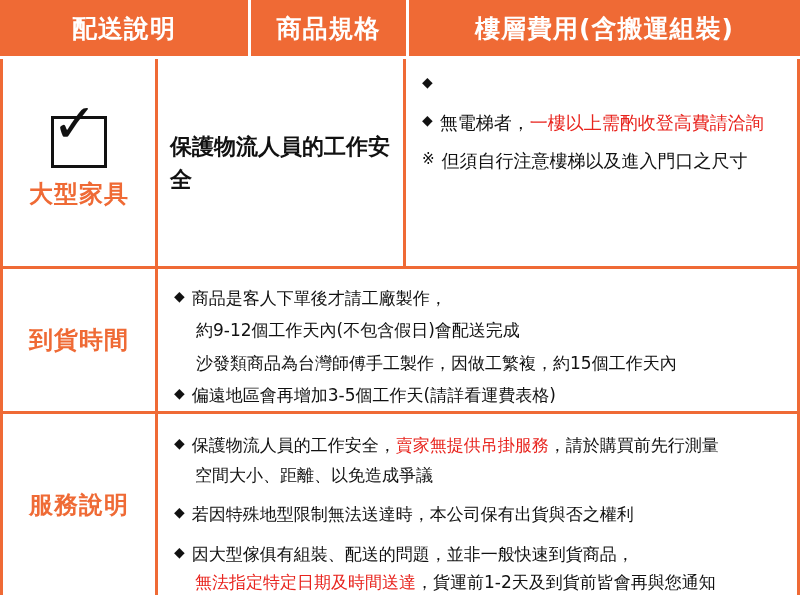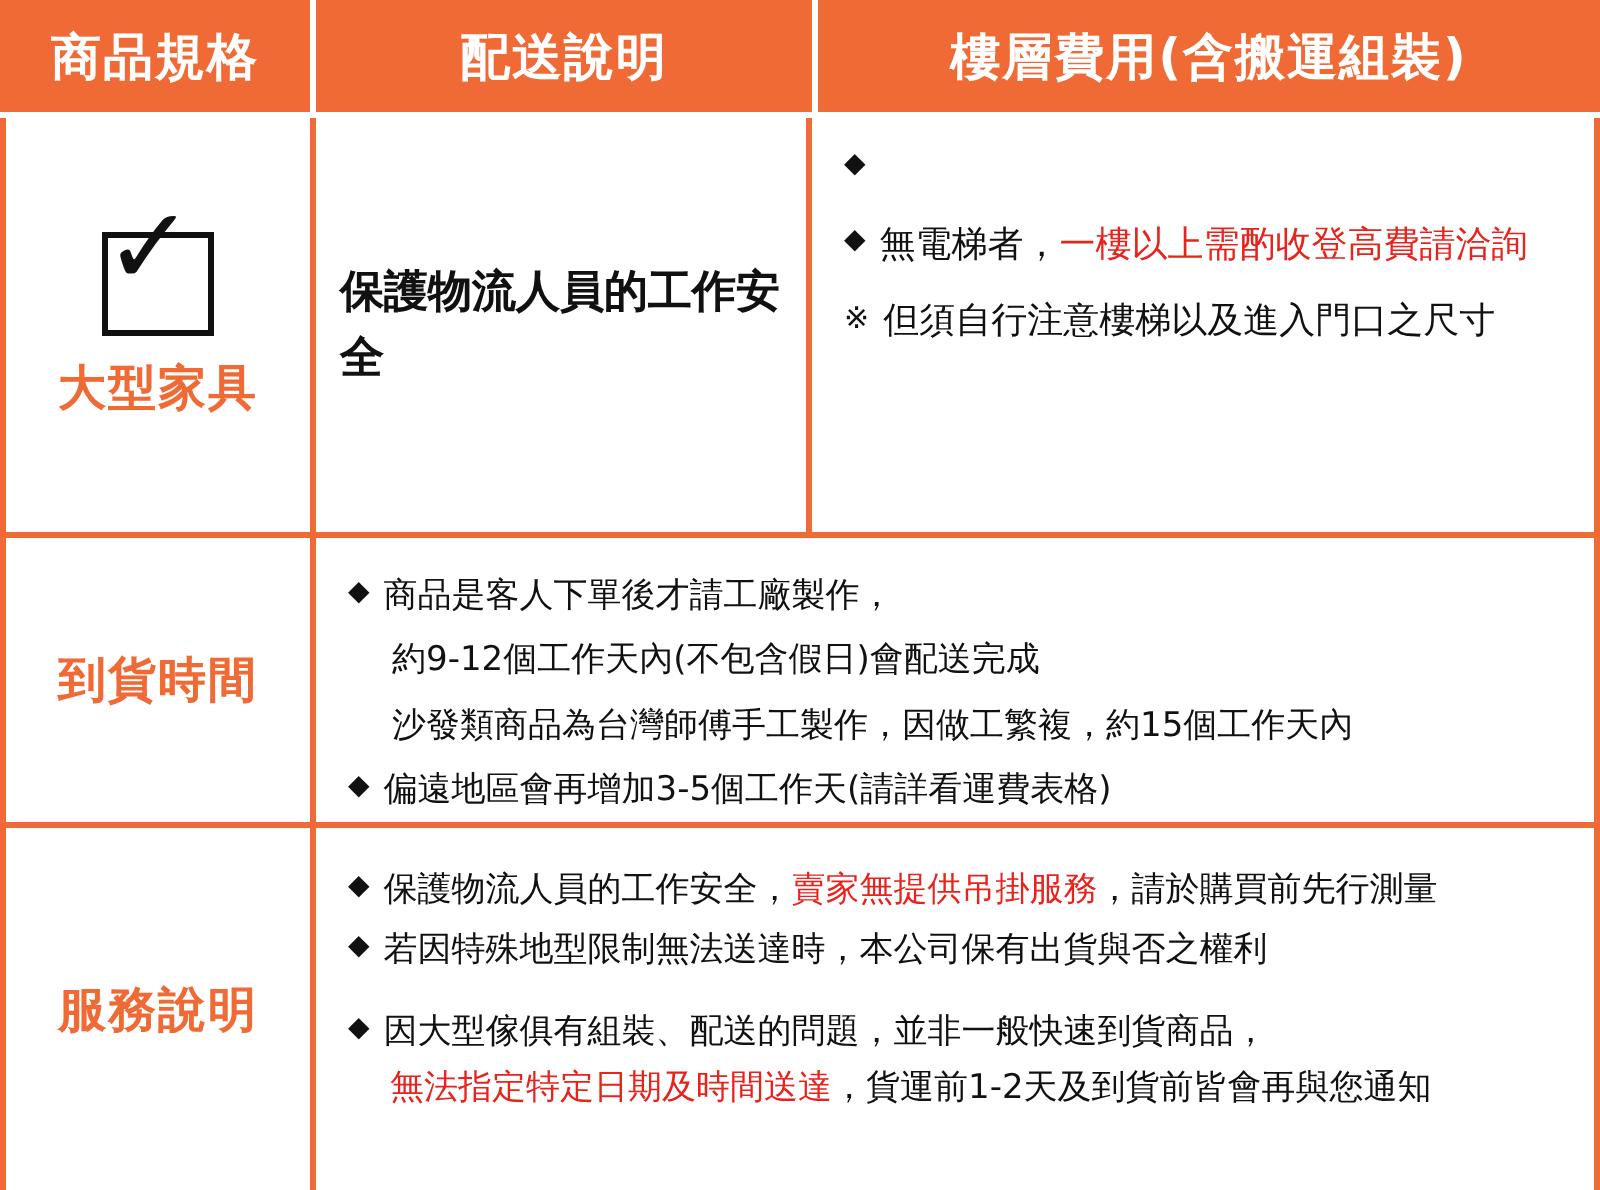--- a/index.html
+++ b/index.html
@@ -121,22 +121,22 @@
     flex-direction:column;
   }
   .row:last-child{border-bottom:none;}
 </style>
 </head>
 <body>
 
 <div class="sheet">
 
   <div class="header">
+    <div class="hcell c2">配送說明</div>
     <div class="hcell c1">商品規格</div>
-    <div class="hcell c2">配送說明</div>
     <div class="hcell c3">樓層費用(含搬運組裝)</div>
   </div>
 
   <div class="wrapbox">
 
     <div class="row r1 sizes-r1">
       <div class="label">
         <div class="tickbox">
             <span class="tick">✓</span>
           </div>
@@ -185,20 +185,21 @@
       <div class="label">
         <div>服務說明</div>
       </div>
       <div class="content" style="padding-top:18px;">
         <div class="bullet-line" style="margin-bottom:4px;">
           <span class="bullet">◆</span>
           <span class="btext">
             <span>保護物流人員的工作安全，</span><span class="red">賣家無提供吊掛服務</span><span>，請於購買前先行測量</span>
           </span>
         </div>
+        <div class="sub" style="padding-left:21px;margin-bottom:12px;">空間大小、距離、以免造成爭議</div>
         <div class="bullet-line" style="margin-bottom:14px;">
           <span class="bullet">◆</span>
           <span class="btext">若因特殊地型限制無法送達時，本公司保有出貨與否之權利</span>
         </div>
         <div class="bullet-line" style="margin-bottom:2px;">
           <span class="bullet">◆</span>
           <span class="btext">因大型傢俱有組裝、配送的問題，並非一般快速到貨商品，</span>
         </div>
         <div class="sub" style="padding-left:21px;">
           <span class="red">無法指定特定日期及時間送達</span><span>，貨運前1-2天及到貨前皆會再與您通知</span>

